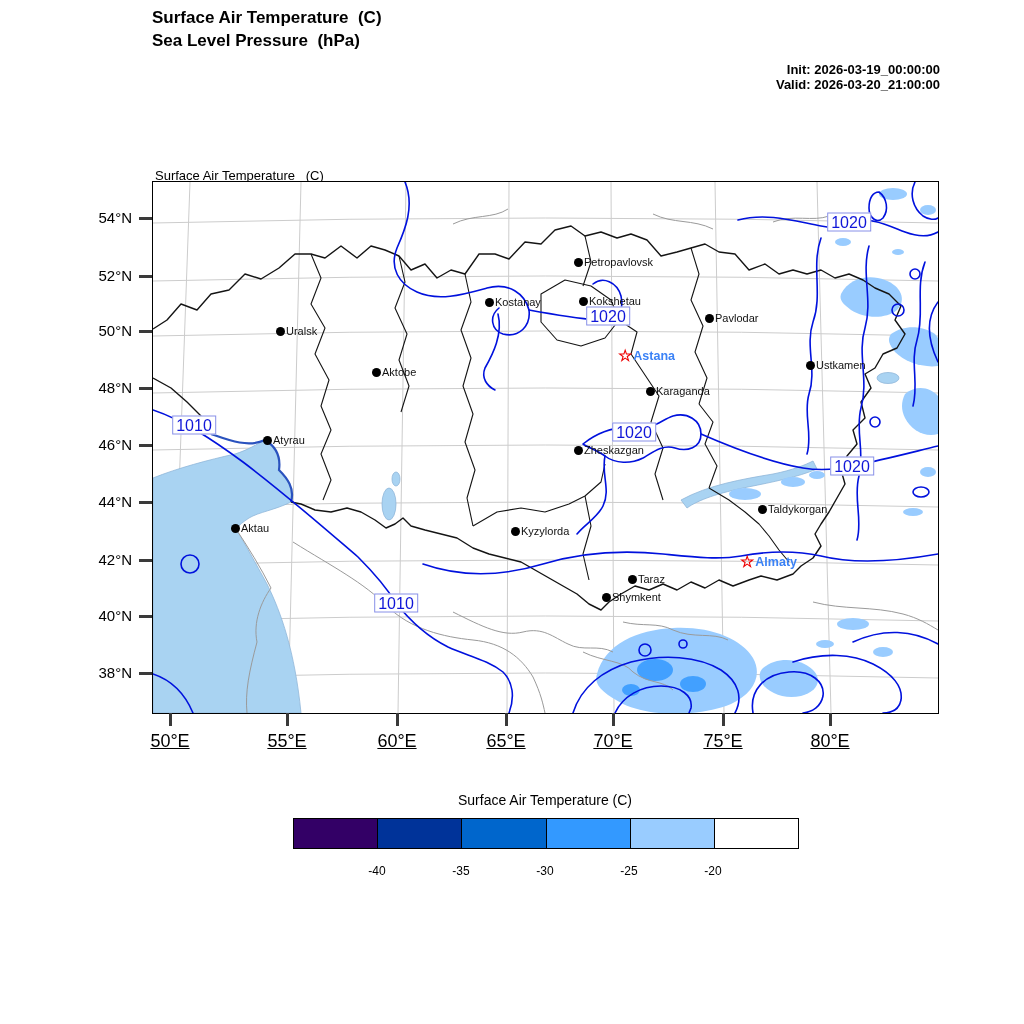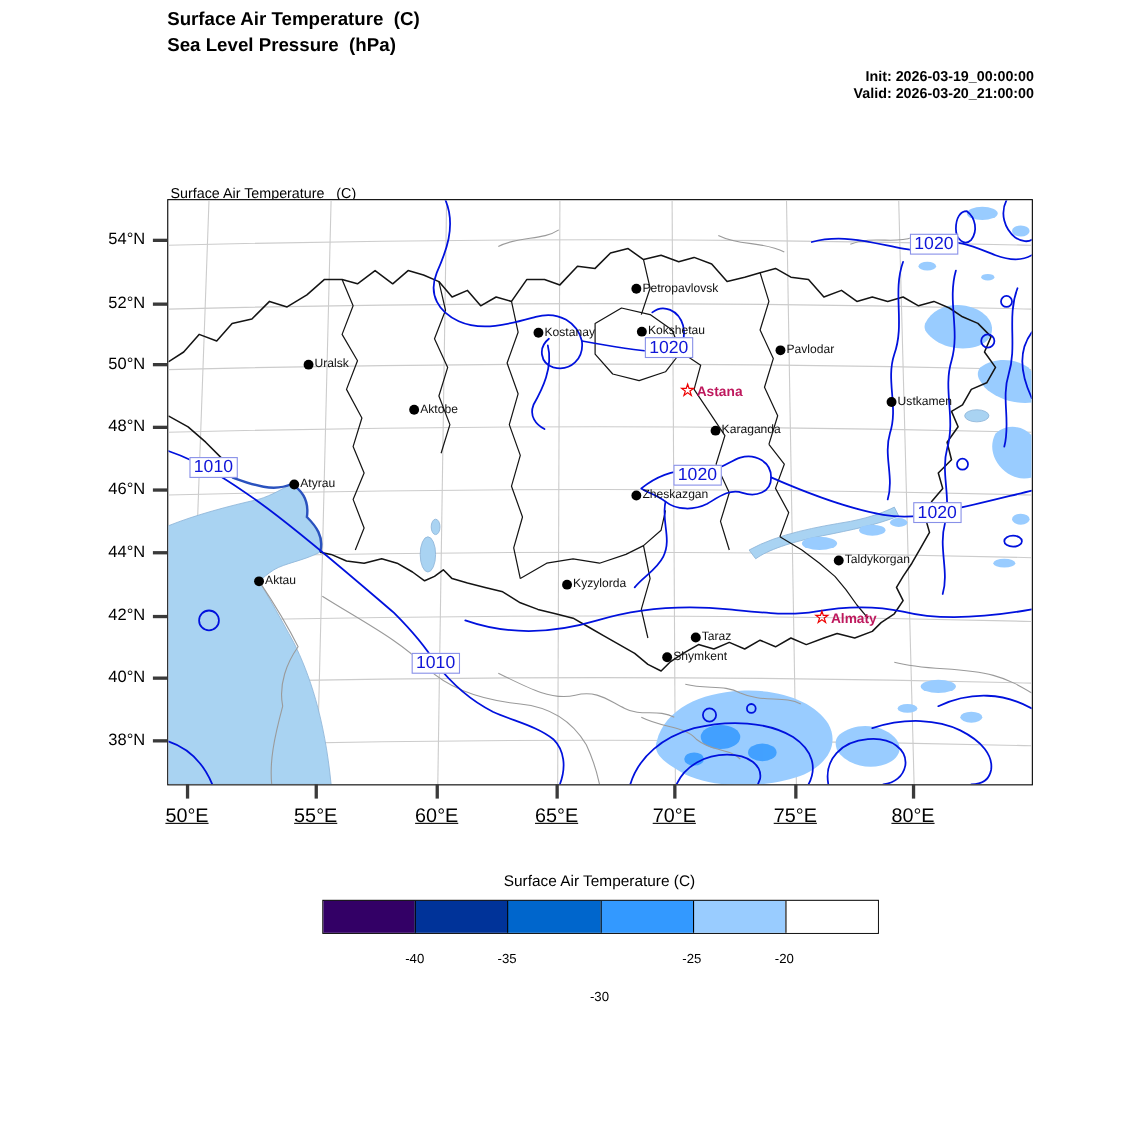--- a/index.html
+++ b/index.html
@@ -13,21 +13,21 @@
   #run-block{right:84px;top:62px;text-align:right;font-size:13px;font-weight:bold;line-height:15px;}
   #panel-label{left:155px;top:136px;font-size:13px;line-height:16px;white-space:pre;}
   
   #map-frame{left:152px;top:181px;width:785px;height:531px;border:1.5px solid #000;overflow:hidden;background:#fff;}
   #map-frame svg{position:absolute;left:0;top:0;}
   #city-layer,#contour-label-layer{position:absolute;left:0;top:0;width:785px;height:531px;}
   .city{position:absolute;white-space:nowrap;transform:translateY(-50%);display:flex;align-items:center;}
   .city .dot{width:9px;height:9px;background:#000;border-radius:50%;display:inline-block;margin-right:1px;flex:none;}
   .city .star{color:#ee0000;font-size:16px;font-weight:bold;line-height:10px;margin-right:1px;flex:none;}
   .city .city-name{font-size:11px;color:#111;}
-  .city.capital .city-name{font-size:12.5px;font-weight:bold;color:#be185d;}
+  .city.capital .city-name{font-size:12.5px;font-weight:bold;color:#3b82f6;}
   .contour-label{position:absolute;transform:translate(-50%,-50%);background:#ffffff;
      border:1px solid #8890e8;color:#1016d8;font-size:16px;line-height:17px;padding:0 3px;}
   
   .lat-mark{position:absolute;width:13px;height:2.5px;background:#3a3a3a;}
   .lat-label{position:absolute;width:50px;text-align:right;font-size:15px;}
   .lon-mark{position:absolute;width:2.5px;height:13px;background:#3a3a3a;}
   .lon-label{position:absolute;width:60px;text-align:center;font-size:18px;text-decoration:underline;}
   
   #colorbar-title{left:293px;top:792px;width:504px;text-align:center;font-size:14px;}
   #colorbar{left:293px;top:818px;width:504px;height:29px;border:1px solid #000;display:flex;}
@@ -292,16 +292,16 @@
   <div class="abs" id="colorbar">
       <div class="cb-seg" style="background: rgb(51, 0, 102);"></div>
       <div class="cb-seg" style="background: rgb(0, 51, 153);"></div>
       <div class="cb-seg" style="background: rgb(0, 102, 204);"></div>
       <div class="cb-seg" style="background: rgb(51, 153, 255);"></div>
       <div class="cb-seg" style="background: rgb(153, 204, 255);"></div>
       <div class="cb-seg" style="background: rgb(255, 255, 255);"></div>
     </div>
 <div class="abs cb-label" style="left: 352px;">-40</div>
     <div class="abs cb-label" style="left: 436px;">-35</div>
-    <div class="abs cb-label" style="left: 520px; margin-top: 35px;">-30</div>
+    <div class="abs cb-label" style="left: 520px;">-30</div>
     <div class="abs cb-label" style="left: 604px;">-25</div>
     <div class="abs cb-label" style="left: 688px;">-20</div>
   </div>
 
 </body></html>

